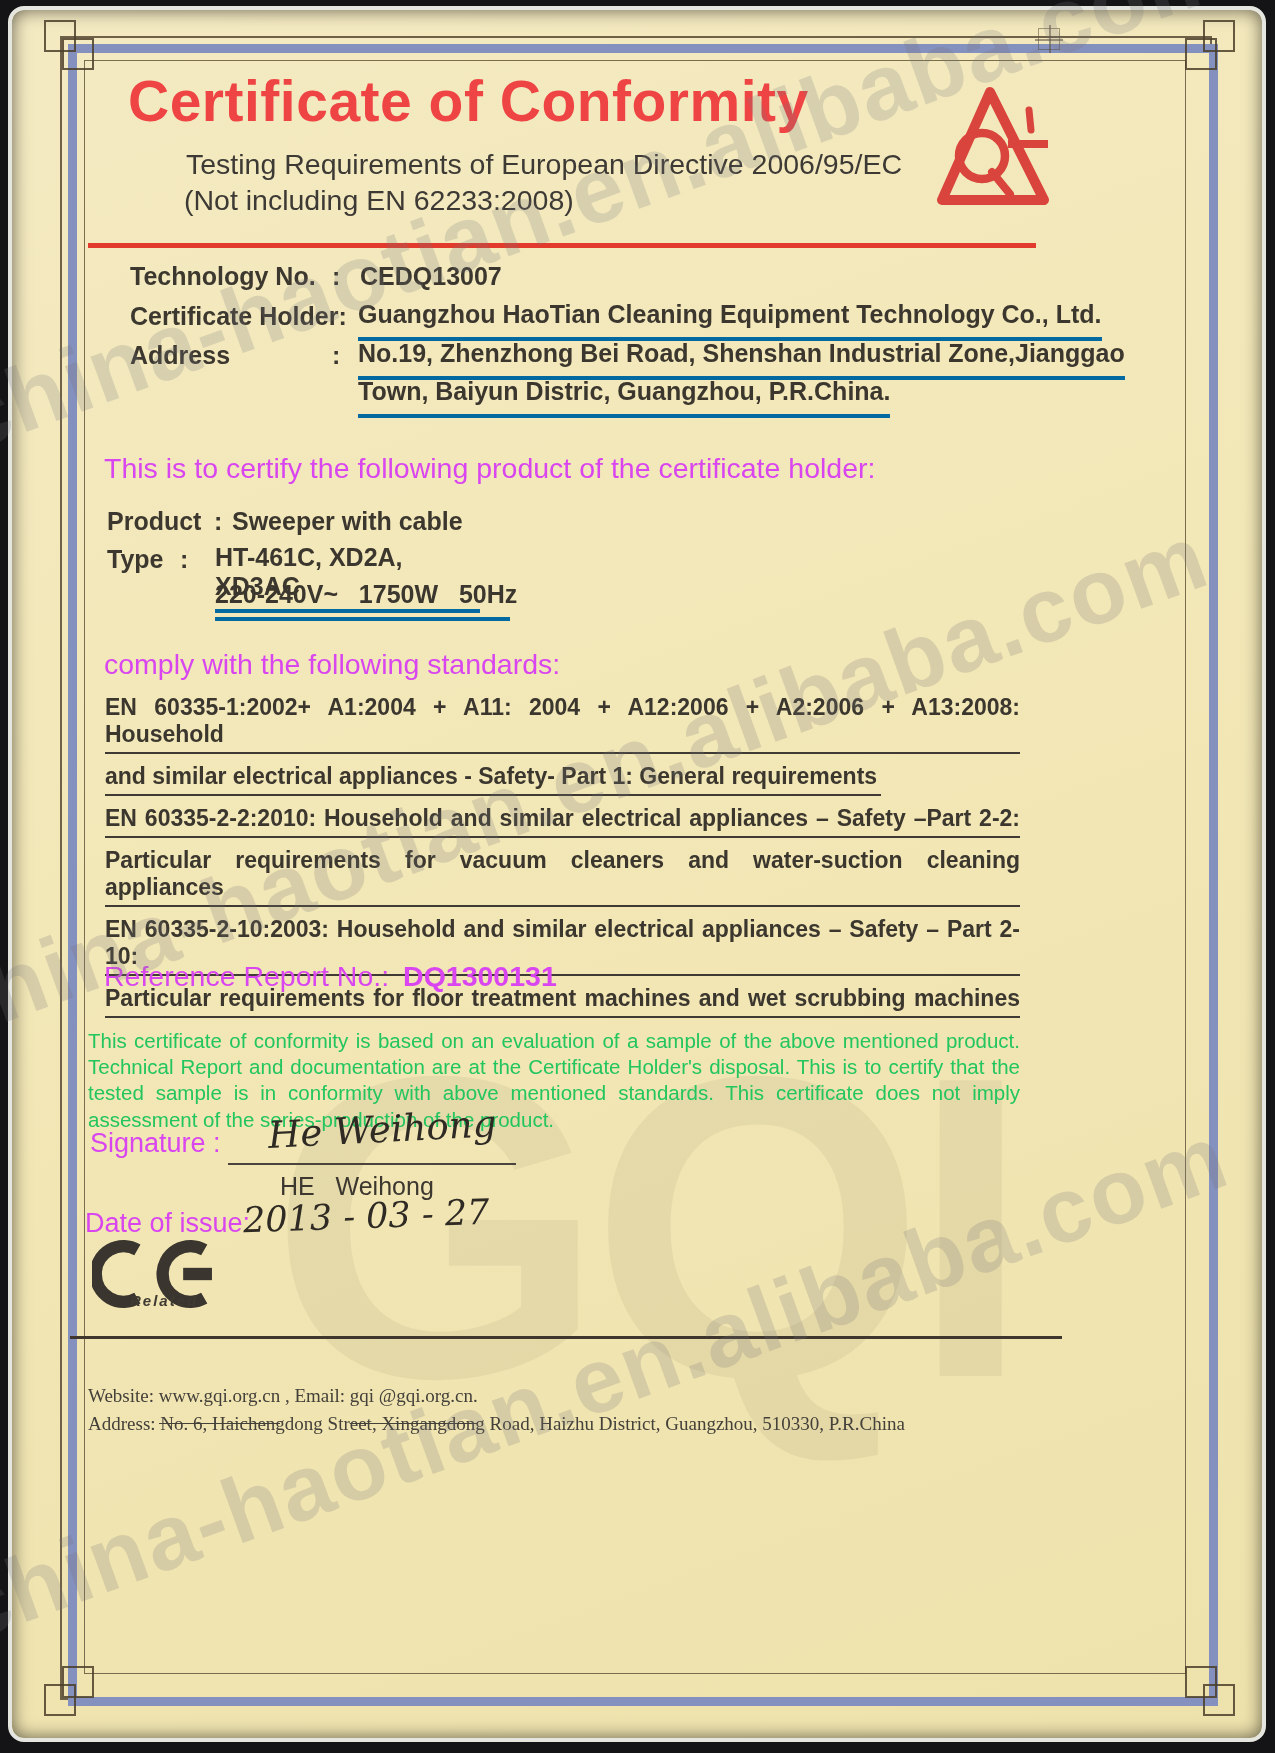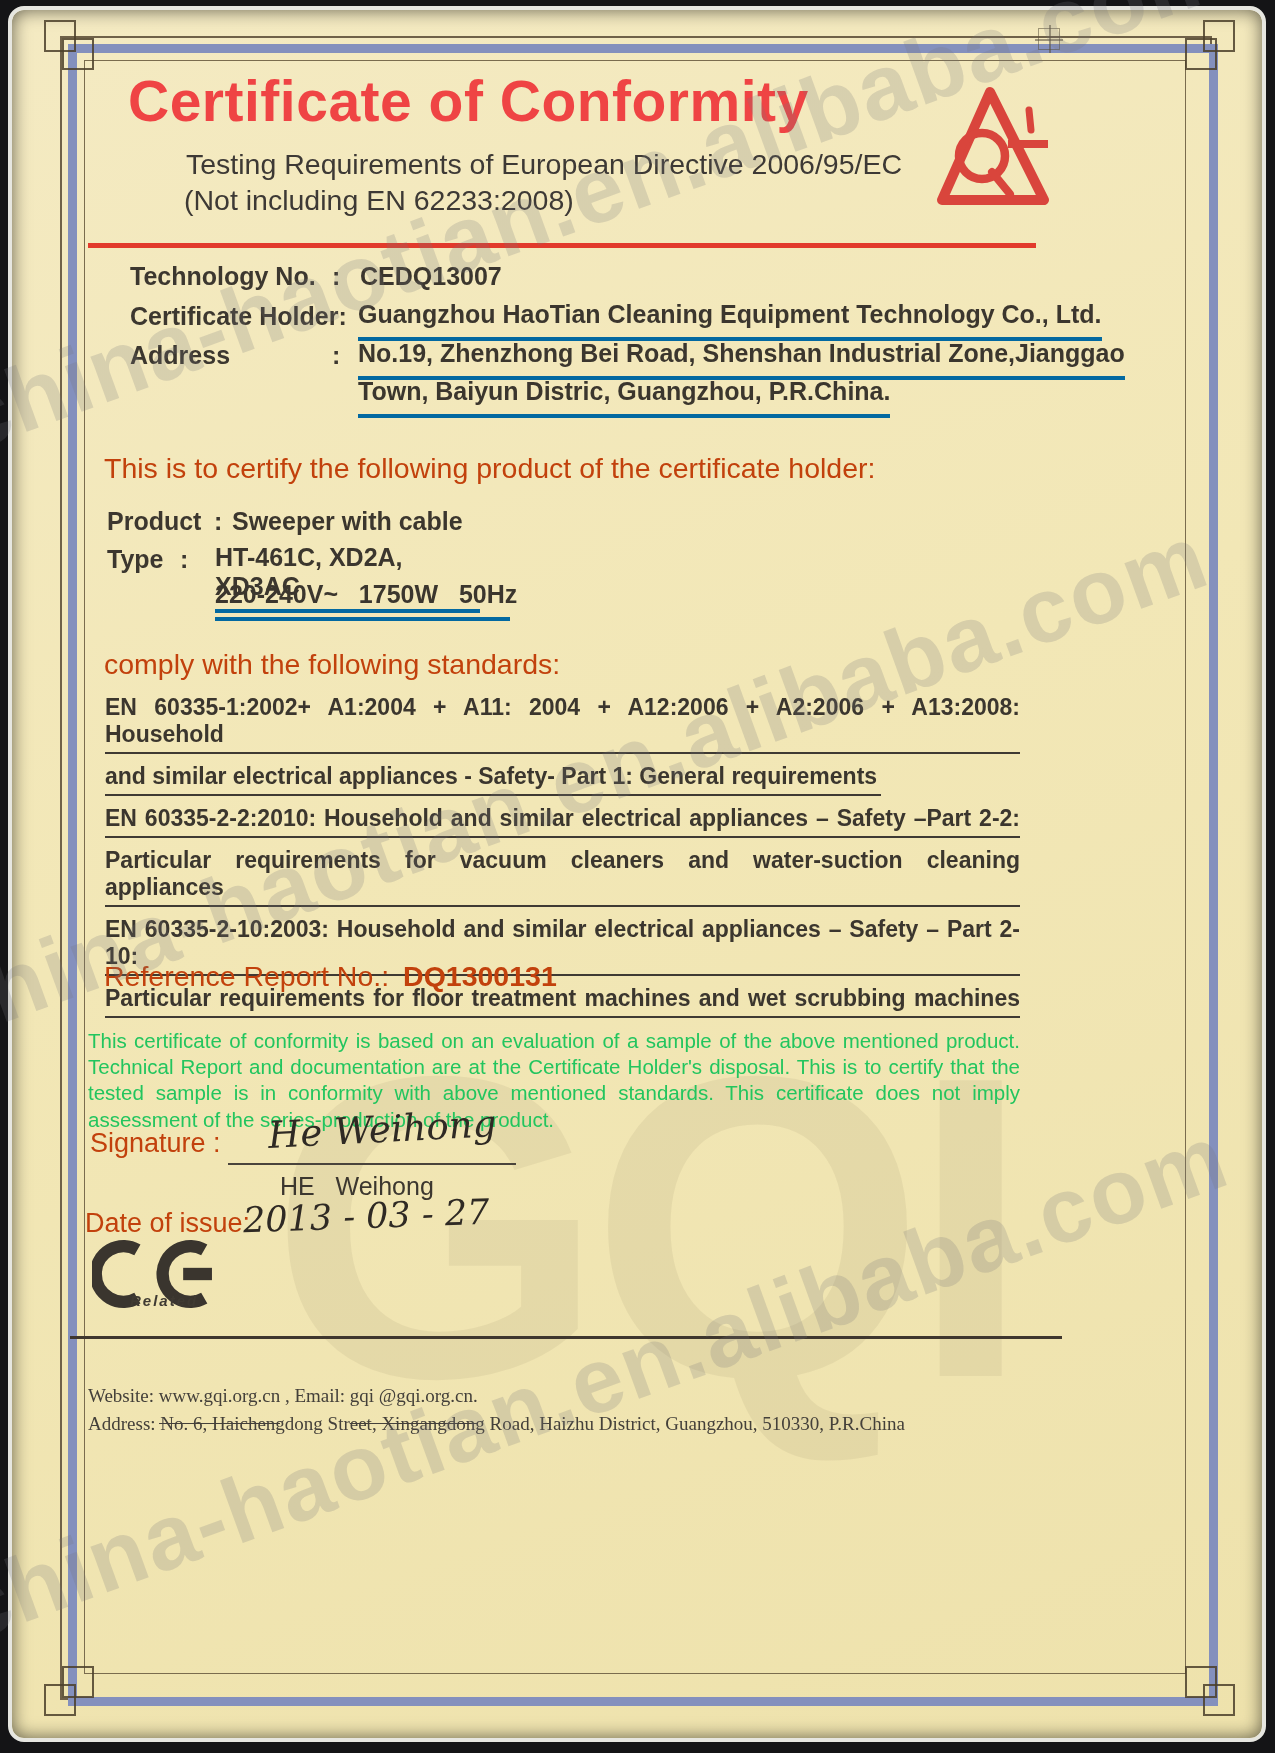--- a/index.html
+++ b/index.html
@@ -44,21 +44,21 @@
     font-family:"Liberation Sans",sans-serif;
   }
   
   .content{position:absolute;inset:0;z-index:3;color:#3b362e;}
   .title{font-size:57px;font-weight:bold;color:#ef4444;letter-spacing:.5px;}
   .subtitle{font-size:28.5px;color:#3d3935;}
   .redrule{background:#e23a2c;}
   .lbl{font-size:25px;font-weight:bold;color:#3c372f;}
   .val{font-size:25px;font-weight:bold;color:#3b362e;}
   .uval{border-bottom:4px solid #0369a1;padding-bottom:8px;}
-  .plain{font-size:28.5px;color:#c2410c;}
+  .plain{font-size:28.5px;color:#d946ef;}
   .std{
     font-size:23px;font-weight:bold;color:#3b362e;
     border-bottom:2.5px solid #3f3a33;
     padding-bottom:4px;margin-bottom:9px;
     width:100%;text-align:justify;text-align-last:justify;
   }
   .std.short{width:fit-content;text-align:left;text-align-last:left;padding-right:4px;}
   .para{font-size:20.5px;line-height:1.28;text-align:justify;color:#22c55e;}
   .hand{font-family:"DejaVu Serif",serif;font-style:italic;color:#2f2a24;}
   .serif{font-family:"Liberation Serif",serif;color:#44403a;}

